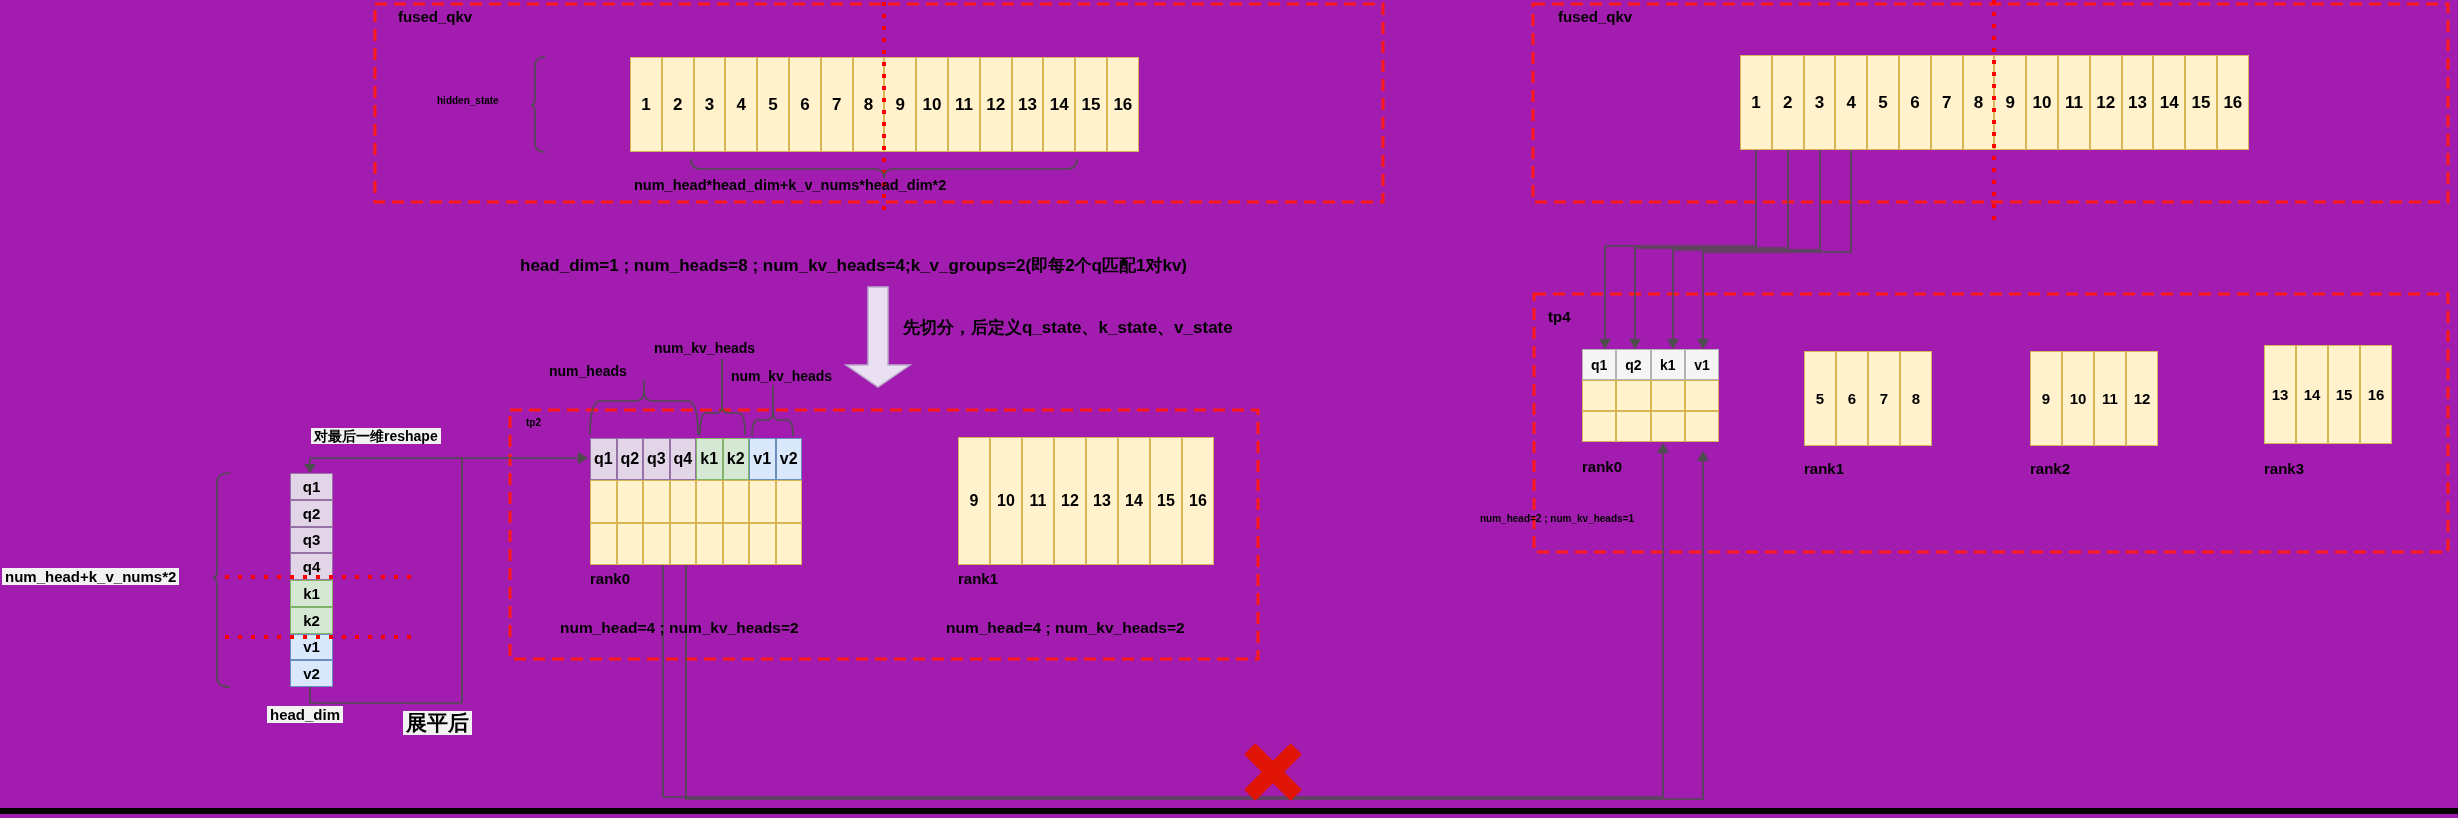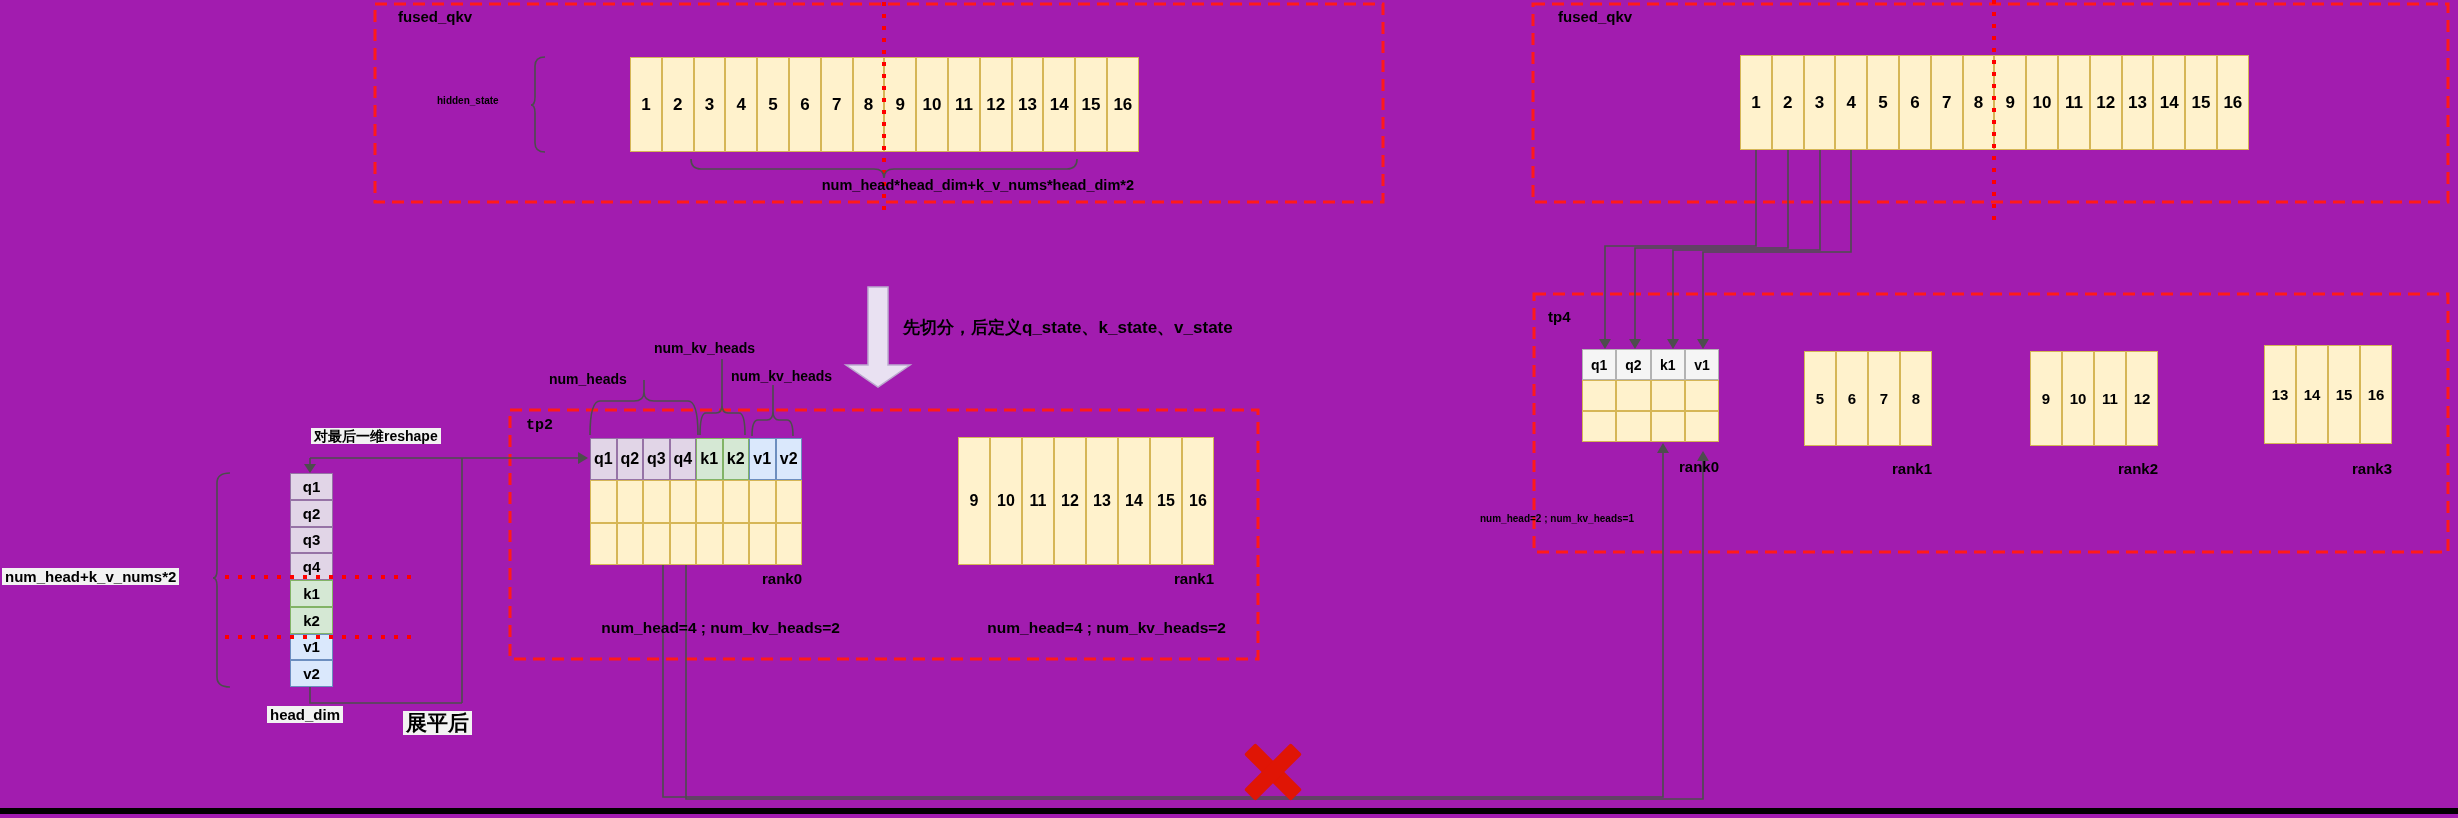--- a/index.html
+++ b/index.html
@@ -3,21 +3,21 @@
 <meta charset="utf-8">
 <style>
   html,body{margin:0;padding:0;background:#ffffff;}
   #canvas{
     position:relative; width:2458px; height:818px; overflow:hidden;
     font-family:"Liberation Sans","DejaVu Sans",sans-serif;
     background:#a21caf;
   }
   .lbl{position:absolute; font-weight:bold; color:#000; white-space:nowrap; z-index:6; line-height:1.15;}
   .lbl.bg{background:#F2F2F2; padding:0 3px;}
-  .ctr{text-align:right; white-space:nowrap;}
+  .ctr{text-align:left; white-space:nowrap;}
   .grid{position:absolute; display:grid; z-index:2;}
   .cell{
     border:1px solid #D6B656; background:#FFF2CC;
     display:flex; align-items:center; justify-content:center;
     font-weight:bold; color:#000;
   }
   .c-num,.c-empty{background:#FFF2CC; border-color:#D6B656;}
   .c-q{background:#E1D5E7; border-color:#9673A6;}
   .c-k{background:#D5E8D4; border-color:#82B366;}
   .c-v{background:#DAE8FC; border-color:#6C8EBF;}
@@ -64,39 +64,40 @@
       <div class="cell c-num">9</div>
       <div class="cell c-num">10</div>
       <div class="cell c-num">11</div>
       <div class="cell c-num">12</div>
       <div class="cell c-num">13</div>
       <div class="cell c-num">14</div>
       <div class="cell c-num">15</div>
       <div class="cell c-num">16</div>
     </div>
 
+  <div class="lbl ctr" style="left:520px; top:256px; width:740px; font-size:17px;">head_dim=1 ; num_heads=8 ; num_kv_heads=4;k_v_groups=2(即每2个q匹配1对kv)</div>
   <div class="lbl" style="left:903px; top:318px; font-size:17px;">先切分，后定义q_state、k_state、v_state</div>
 
   <div class="lbl bg" style="left:311px; top:428px; font-size:14px;">对最后一维reshape</div>
   <div class="lbl bg" style="left:2px; top:568px; font-size:15px;">num_head+k_v_nums*2</div>
   <div class="grid" style="left:290px; top:473px; grid-template-columns:43px; grid-auto-rows:26.75px; font-size:15px;">
       <div class="cell c-q">q1</div>
       <div class="cell c-q">q2</div>
       <div class="cell c-q">q3</div>
       <div class="cell c-q">q4</div>
       <div class="cell c-k">k1</div>
       <div class="cell c-k">k2</div>
       <div class="cell c-v">v1</div>
       <div class="cell c-v">v2</div>
     </div>
   <div class="lbl bg" style="left:267px; top:706px; font-size:15px;text-align:right;">head_dim</div>
   <div class="lbl bg" style="left:403px; top:711px; font-size:21px;">展平后</div>
 
-  <div class="lbl" style="left:526px; top:417px; font-size:15px;font-family:Liberation Mono, monospace;">tp2</div>
-  <div class="lbl" style="left:549px; top:371px; font-size:14px;">num_heads</div>
+  <div class="lbl" style="left:526px; top:417px; font-size:10px;">tp2</div>
+  <div class="lbl" style="left:549px; top:363px; font-size:14px;">num_heads</div>
   <div class="lbl" style="left:654px; top:340px; font-size:14px;">num_kv_heads</div>
   <div class="lbl" style="left:731px; top:368px; font-size:14px;">num_kv_heads</div>
 
   <div class="grid" style="left:590px; top:438px; grid-template-columns:repeat(8,26.5px); grid-auto-rows:42.3px; font-size:16px;">
       <div class="cell c-q">q1</div>
       <div class="cell c-q">q2</div>
       <div class="cell c-q">q3</div>
       <div class="cell c-q">q4</div>
       <div class="cell c-k">k1</div>
       <div class="cell c-k">k2</div>

